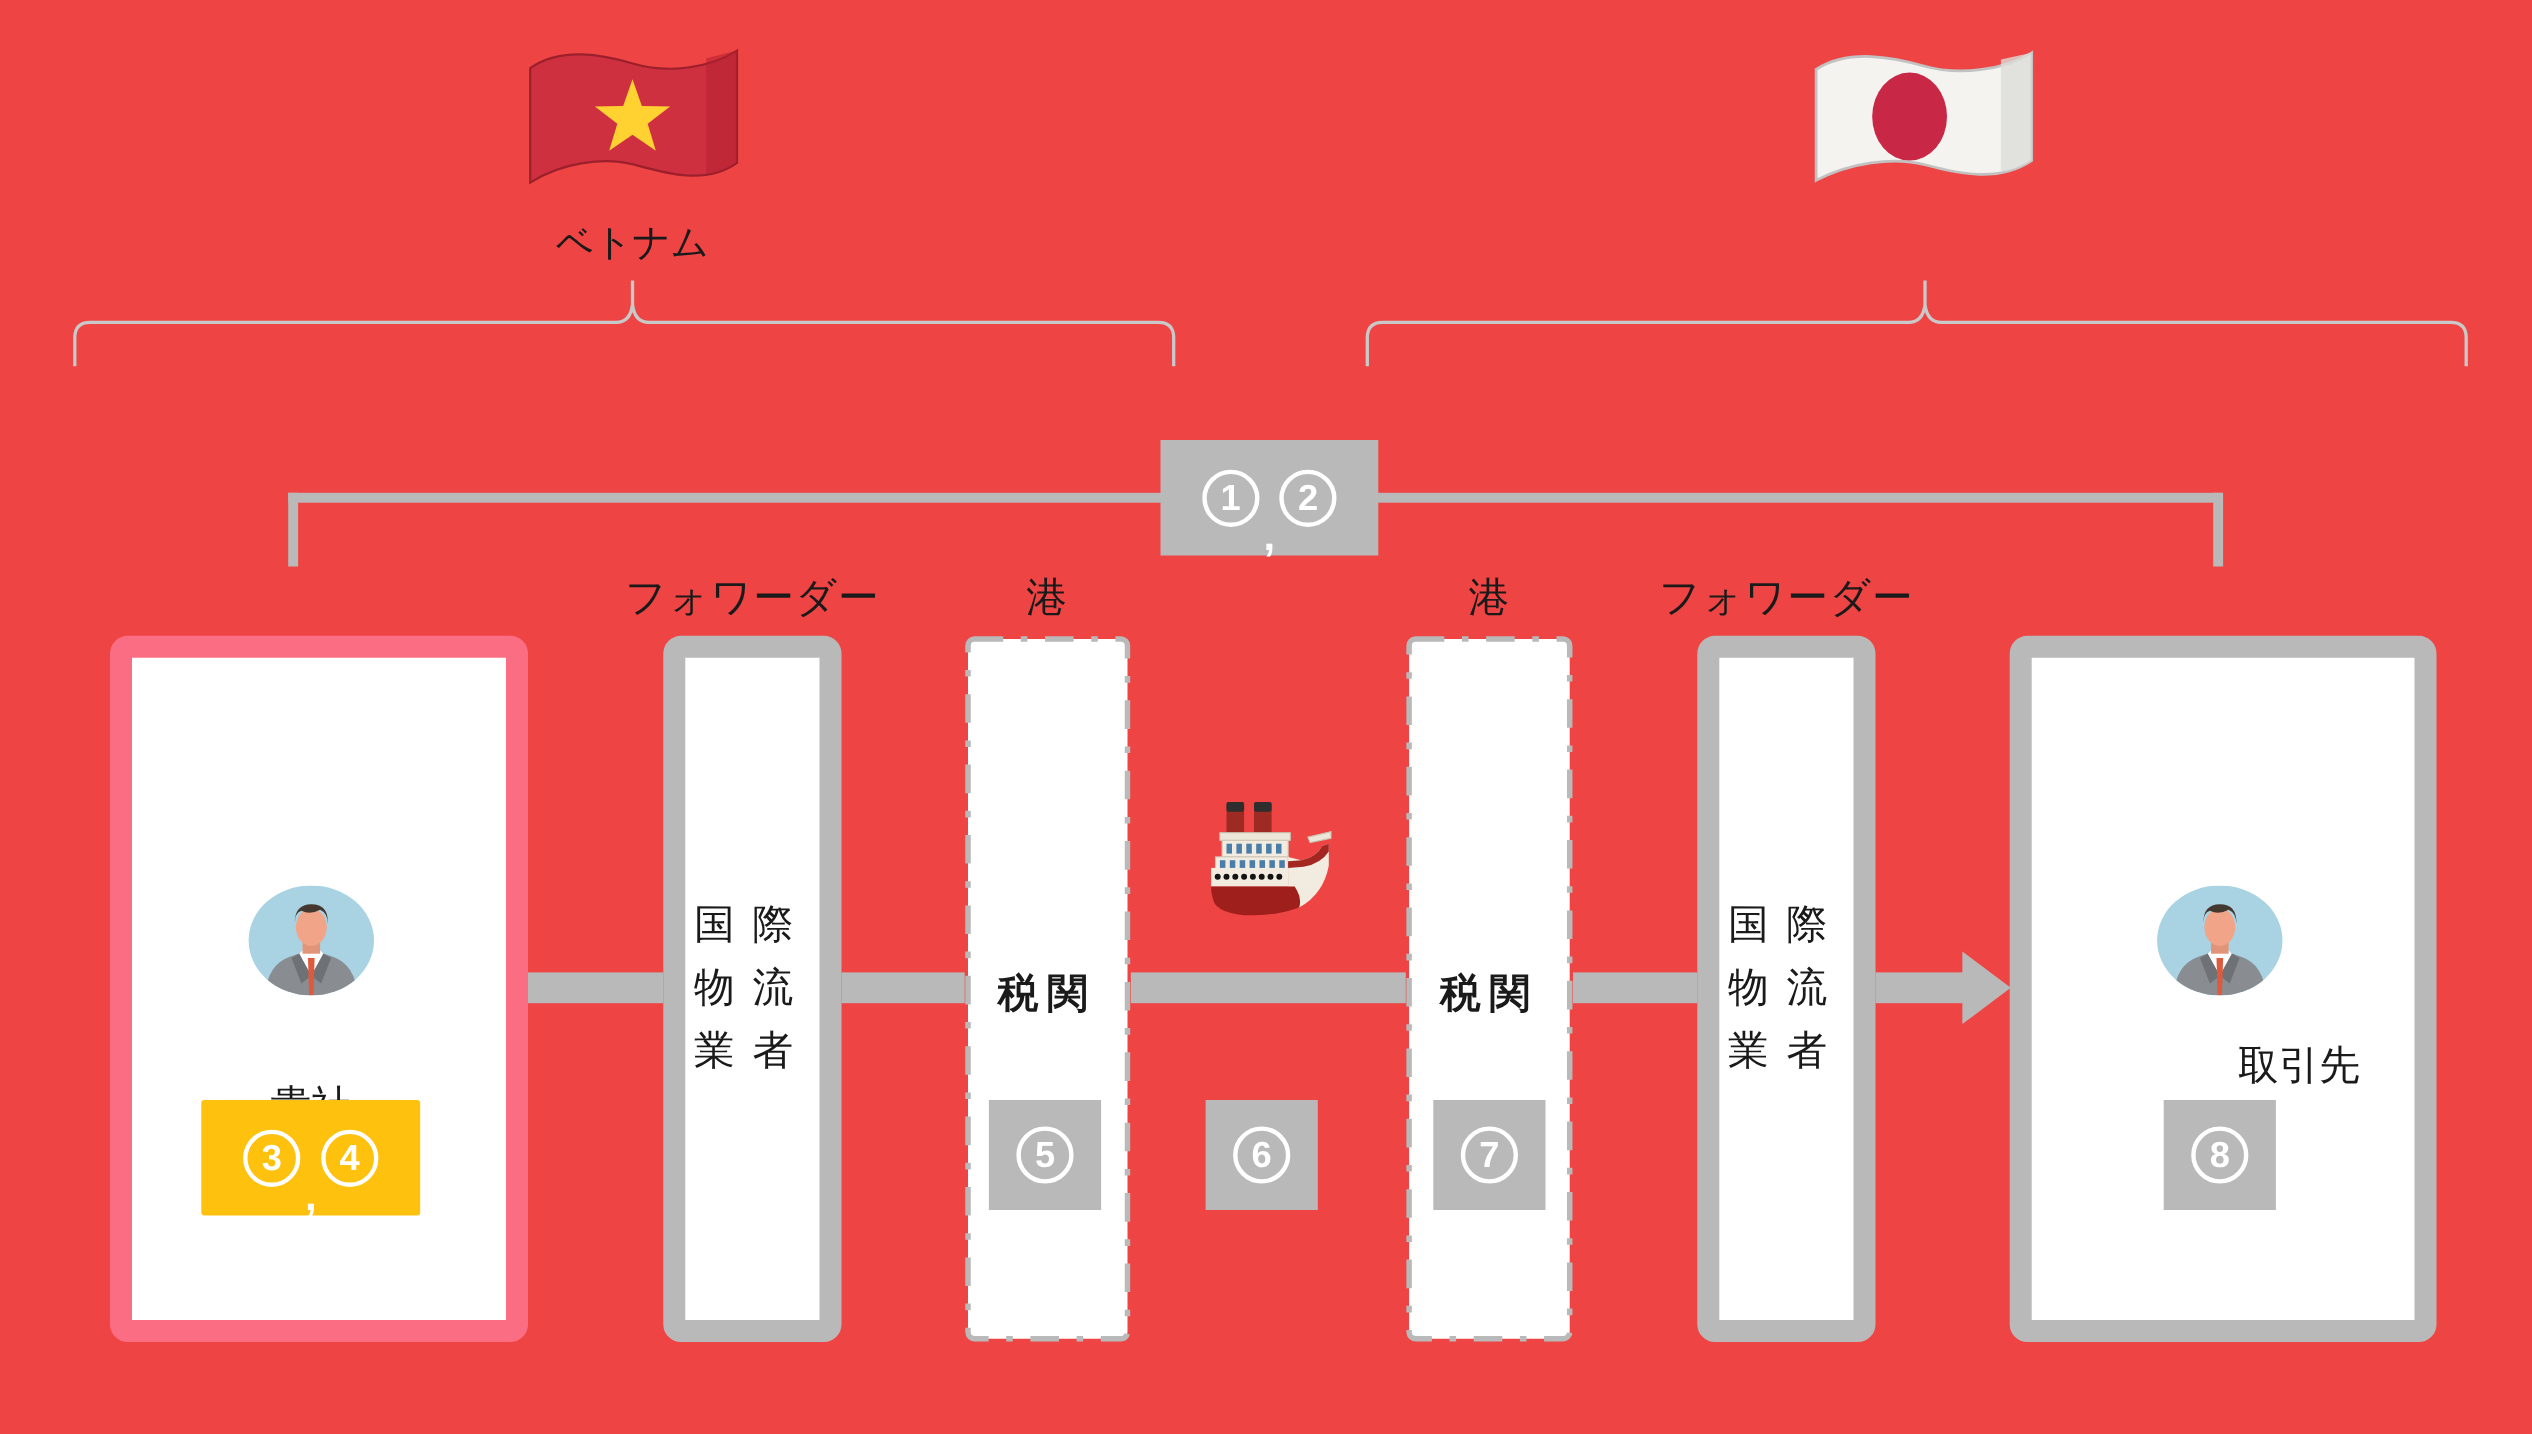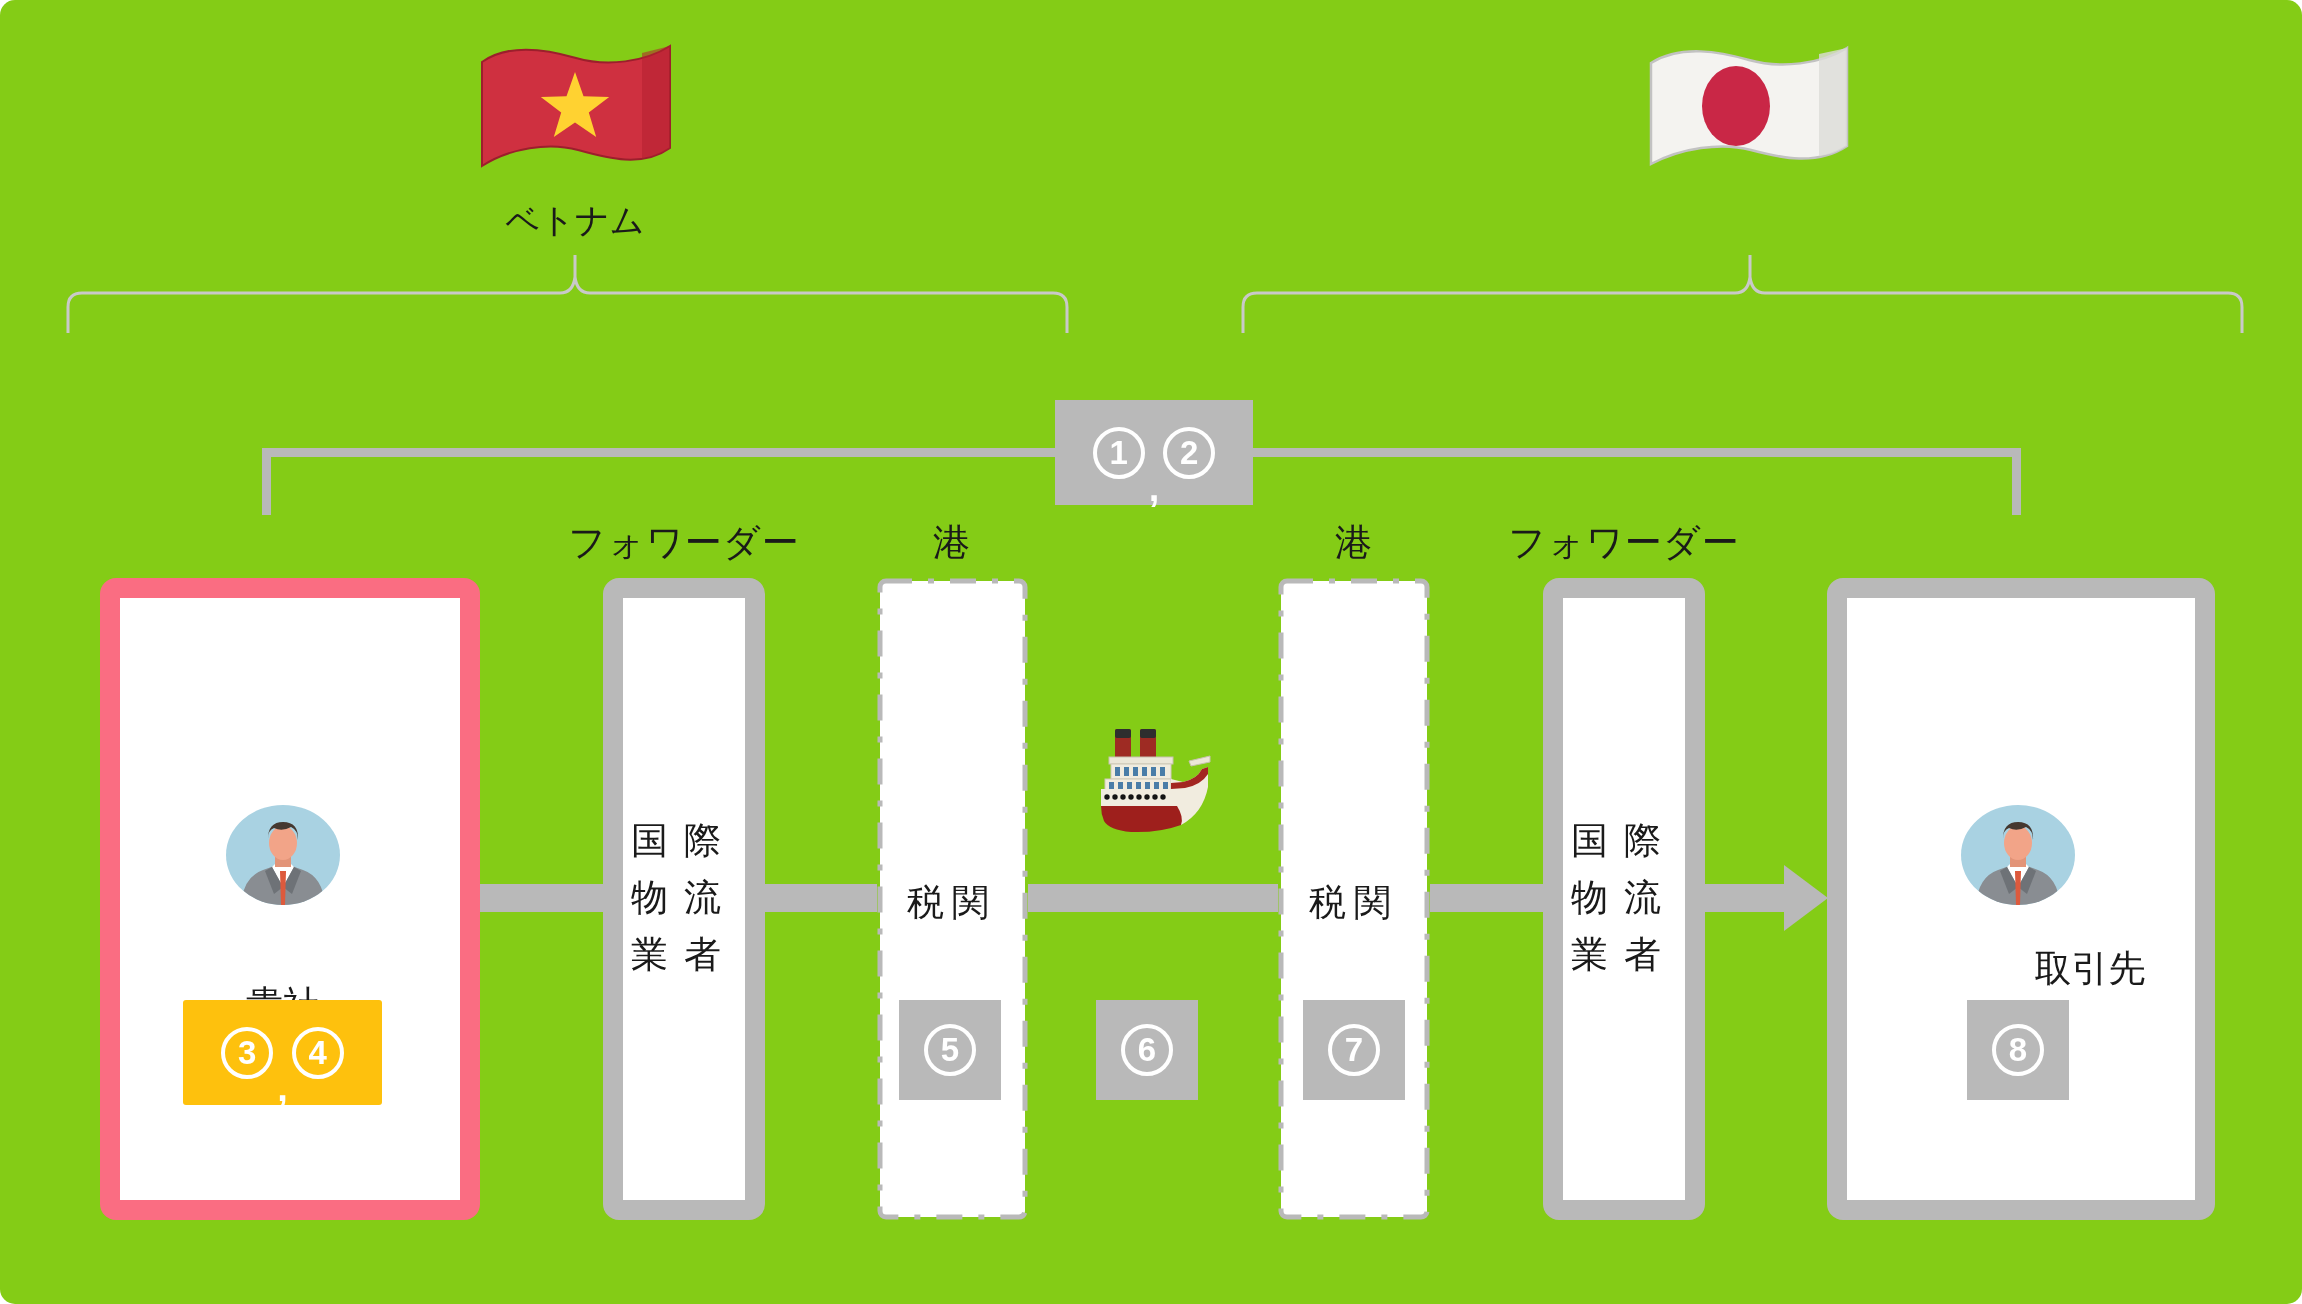--- a/index.html
+++ b/index.html
@@ -1,21 +1,21 @@
 <!DOCTYPE html>
 <html style="--gray: #b9b9b9; --pink: #fa6d82; --orange: #fec10d; --navy: #1c3449; --ink: #1a1a1a; --avatar-bg: #a9d2e2; --line-light: #c9c9c9;"><head>
 <meta charset="utf-8">
 <style>
   :root{
     --gray:#b9b9b9; --pink:#fa6d82; --orange:#fec10d; --navy:#1c3449;
     --ink:#1a1a1a; --avatar-bg:#a9d2e2; --line-light:#c9c9c9;
   }
   html,body{margin:0;padding:0;background:#fff;}
   body{font-family:"Liberation Sans","DejaVu Sans",sans-serif;color:var(--ink);}
-  #canvas{position:relative;width:2302px;height:1304px;background:#84cc16;overflow:hidden;border-radius:15px;}
+  #canvas{position:relative;width:2302px;height:1304px;background:#ef4444;overflow:hidden;}
   .abs{position:absolute;}
   .country-label{position:absolute;width:300px;text-align:center;font-size:34px;color:var(--ink);}
   .col-label{position:absolute;top:518px;width:400px;height:46px;text-align:center;font-size:37px;color:var(--ink);letter-spacing:1px;white-space:nowrap;}
   .col-label.navy{color:var(--navy);font-weight:600;}
   .bigbox{position:absolute;top:578px;height:642px;background:#fff;border-radius:16px;box-sizing:border-box;}
   .box-pink{border:20px solid var(--pink);}
   .box-gray{border:20px solid var(--gray);}
   .port-svg{position:absolute;top:578px;}
   .flow{position:absolute;top:884px;height:28px;background:var(--gray);}
   .arrowhead{position:absolute;left:1784px;top:865px;width:0;height:0;
@@ -26,21 +26,21 @@
   .badge-orange{background:var(--orange);border-radius:3px;}
   .cnum{display:flex;align-items:center;justify-content:center;width:52px;height:52px;
     border:4px solid #fff;border-radius:50%;color:#fff;font-size:33px;font-weight:bold;
     box-sizing:border-box;flex:0 0 auto;}
   .comma{color:#fff;font-size:38px;font-weight:bold;line-height:1;align-self:flex-end;
     transform:translateY(2px);margin:0 4px 0 2px;}
   .badge .cnum + .comma{margin-left:4px;}
   .entity{position:absolute;width:200px;text-align:center;font-size:37px;color:var(--ink);}
   .fwd-text{position:absolute;width:200px;top:812px;text-align:center;font-size:37px;
     line-height:57px;letter-spacing:16px;color:var(--ink);}
-  .customs{top:878px;letter-spacing:8px;}
+  .customs{top:878px;letter-spacing:8px;font-weight:bold;}
   svg{display:block;}
 </style>
 </head>
 <body>
 
 <div id="canvas">
 
   <svg class="abs" style="left:472px;top:36px" width="207" height="140" viewBox="0 0 207 140">
     <path d="M10,26 C38,6 77,14 104,22 C135,31 173,26 198,10 L198,112 C170,132 135,122 106,114 C77,106 38,112 10,130 Z" fill="#cf3040" stroke="#9c1f2c" stroke-width="2"></path>
     <path d="M170,17 L198,10 L198,112 C189,118 180,121 170,122 Z" fill="#b5202f" opacity="0.55"></path>

